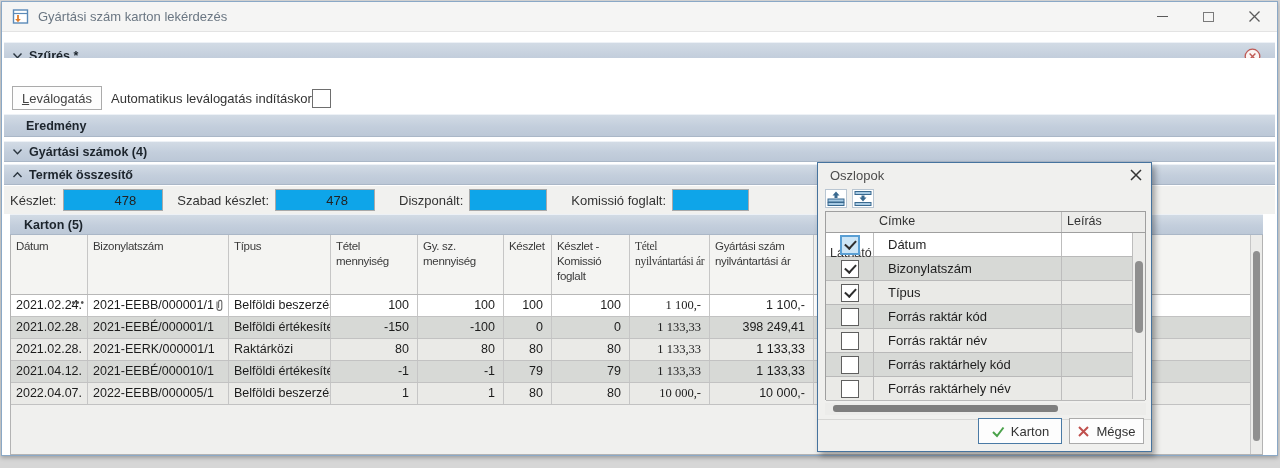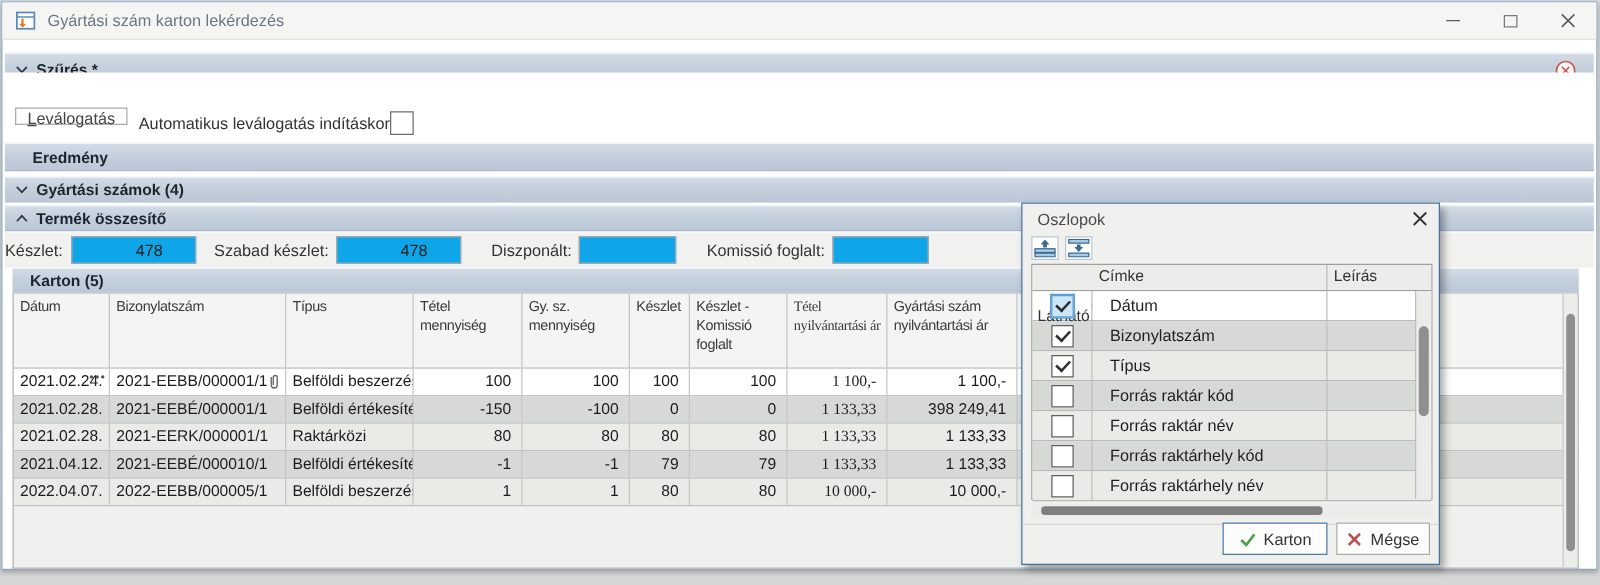--- a/index.html
+++ b/index.html
@@ -30,31 +30,31 @@
   .clear-icon { margin-left:auto; margin-right:14px; width:17px; height:17px; }
 
   .bar-szures   { top:40px; height:28px; }
   .bar-eredmeny { top:112px; }
   .bar-gyartasi { top:139px; height:21px; }
   .bar-termek   { top:162px; height:21px; }
   .bar-karton   { top:212px; height:21px; left:8px; right:14px; padding-left:14px; }
 
   
   .filter-area { position:absolute; left:2px; top:56px; right:2px; height:56px; background:#fff; }
-  .btn-leval { position:absolute; left:8px; top:28px; width:90px; height:14px; background:#fdfdfd;
+  .btn-leval { position:absolute; left:8px; top:28px; width:90px; height:24px; background:#fdfdfd;
                border:1px solid #ababab; font-size:13px; color:#444; font-family:inherit; }
   .btn-leval .u { text-decoration:underline; }
   .auto-label { position:absolute; left:107px; top:33px; font-size:13px; color:#333; }
   .checkbox { position:absolute; width:19px; height:19px; background:#fff; border:1px solid #6e6e6e; }
   .cb-auto { left:308px; top:31px; }
 
   
   .summary { position:absolute; left:2px; top:184px; right:2px; height:28px; background:#f1f1ef;
              display:flex; align-items:center; font-size:13px; color:#333; }
-  .fld-label { margin-left:0; }
+  .fld-label { margin-left:6px; }
   .fieldbox { height:22px; background:#0ea5e9; border:1px solid #a9a9a9; font-size:13px; color:#222;
               text-align:right; padding:3px 26px 0 4px; }
   .fb1 { width:100px; margin-left:7px; }
   .fb2 { width:100px; margin-left:6px; }
   .fb3 { width:78px;  margin-left:6px; }
   .fb4 { width:77px;  margin-left:6px; }
   .ml1 { margin-left:14px; } .ml2 { margin-left:24px; } .ml3 { margin-left:24px; }
 
   
   .grid { position:absolute; left:8px; top:233px; right:14px; bottom:0;

